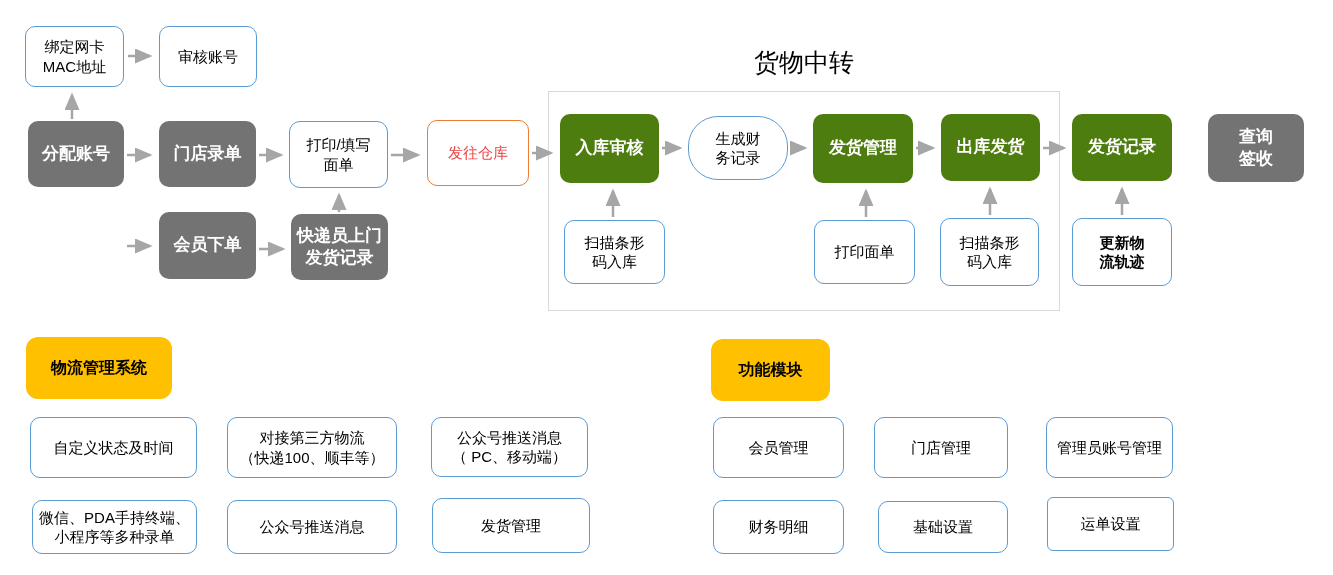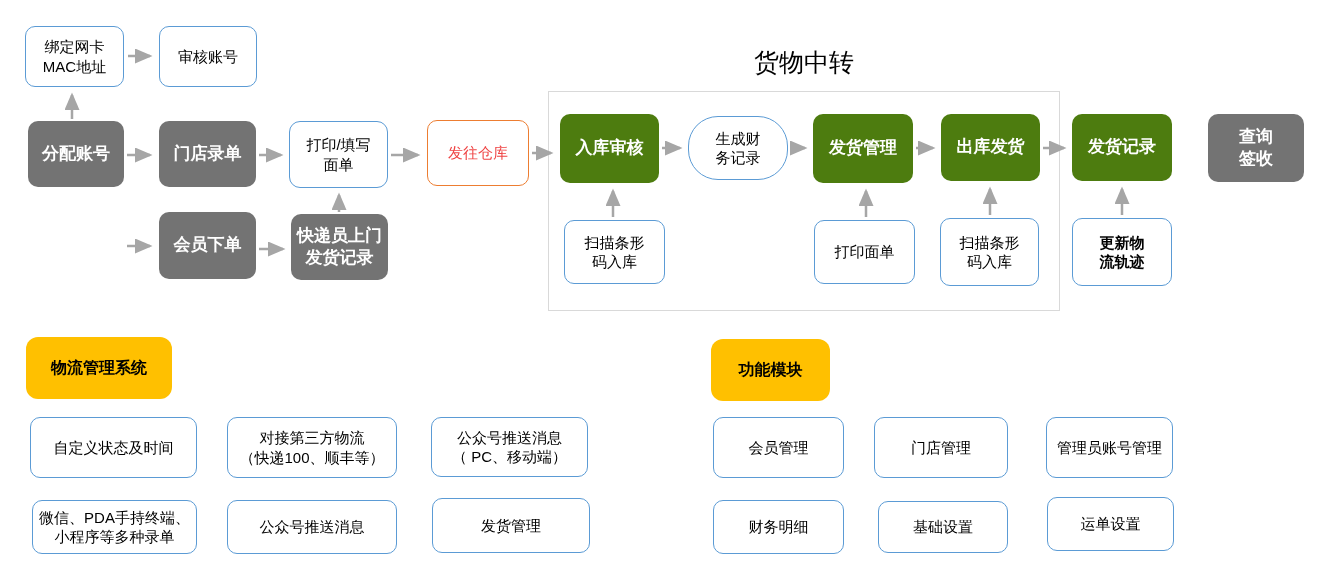--- a/index.html
+++ b/index.html
@@ -99,15 +99,15 @@
 小程序等多种录单</div>
   <div class="box white" style="left:227px;top:500px;width:170px;height:54px;">公众号推送消息</div>
   <div class="box white" style="left:432px;top:498px;width:158px;height:55px;">发货管理</div>
 
   <div class="box yellow" style="left:711px;top:339px;width:119px;height:62px;">功能模块</div>
   <div class="box white" style="left:713px;top:417px;width:131px;height:61px;">会员管理</div>
   <div class="box white" style="left:874px;top:417px;width:134px;height:61px;">门店管理</div>
   <div class="box white" style="left:1046px;top:417px;width:127px;height:61px;text-align:center;">管理员账号管理</div>
   <div class="box white" style="left:713px;top:500px;width:131px;height:54px;">财务明细</div>
   <div class="box white" style="left:878px;top:501px;width:130px;height:52px;">基础设置</div>
-  <div class="box white" style="left:1047px;top:497px;width:127px;height:54px;">运单设置</div>
+  <div class="box white" style="left:1047px;top:497px;width:127px;height:54px;border-radius:6px;">运单设置</div>
 
 </div>
 
 </body></html>

